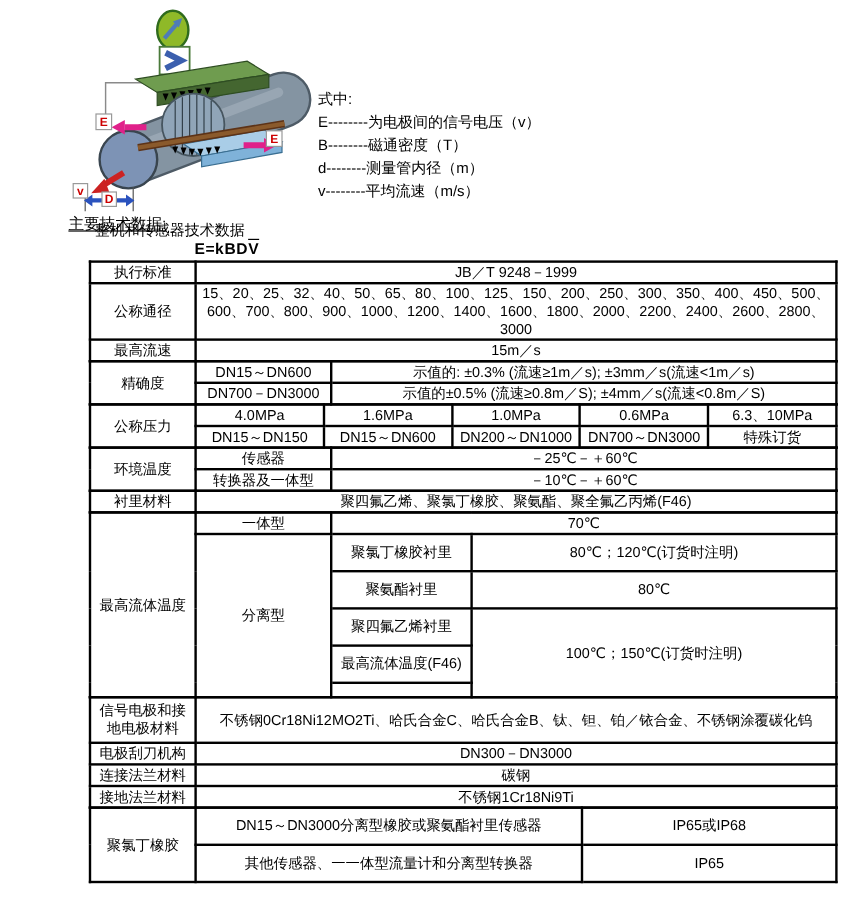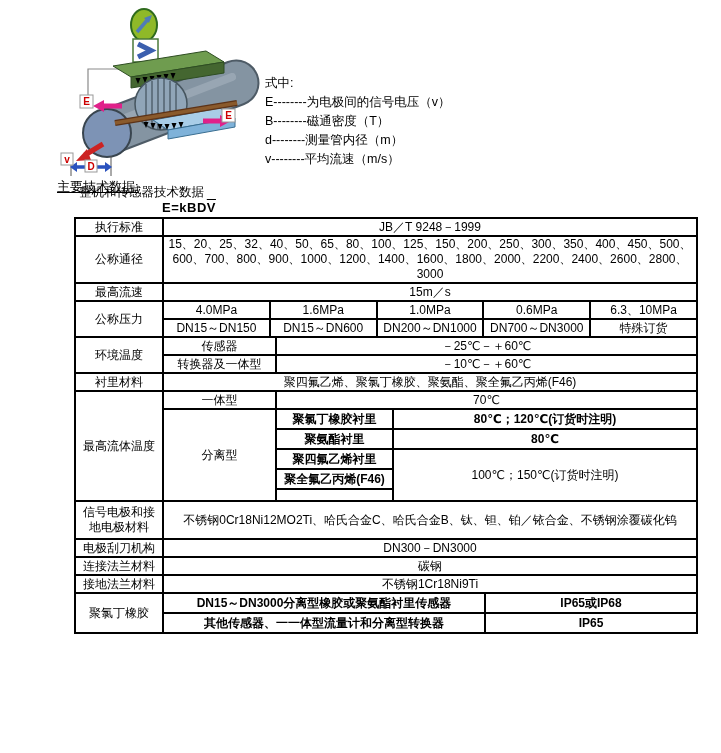--- a/index.html
+++ b/index.html
@@ -30,21 +30,21 @@
     width:624px; table-layout:fixed; border-collapse:collapse;
     font-size:12px;
   }
   table.tbl + table.tbl { margin-top:-2px; }
   .tbl td {
     border:2px solid #000; text-align:center; vertical-align:middle;
     padding:0 2px; height:18px; line-height:1.25; overflow:hidden;
   }
   .tbl td.h38 { height:38px; }
   .tbl td.h12 { height:12px; }
-  .tbl td.h20 { height:20px;font-weight:bold; }
+  .tbl td.h20 { height:31px; }
 </style>
 </head>
 <body>
 
 <div class="diagram">
   <svg width="210" height="176" viewBox="0 0 210 176">
 
     <g stroke="#8a8a8a" stroke-width="1.2" fill="none">
       <polyline points="82,62 82,65 30,65 30,94"></polyline>
       <polyline points="93,62 93,65 170,65 170,106"></polyline>
@@ -178,20 +178,38 @@
       <td class="h38">公称通径</td>
       <td class="h38">15、20、25、32、40、50、65、80、100、125、150、200、250、300、350、400、450、500、600、700、800、900、1000、1200、1400、1600、1800、2000、2200、2400、2600、2800、3000</td>
     </tr>
     <tr>
       <td>最高流速</td>
       <td>15m／s</td>
     </tr>
   </tbody>
     </table>
 
+  <table class="tbl">
+    <colgroup>
+        <col style="width:88px">
+        <col style="width:113px">
+        <col>
+      </colgroup>
+    <tbody>
+        <tr>
+      <td rowspan="2">精确度</td>
+      <td>DN15～DN600</td>
+      <td>示值的: ±0.3% (流速≥1m／s); ±3mm／s(流速&lt;1m／s)</td>
+    </tr>
+    <tr>
+      <td>DN700－DN3000</td>
+      <td>示值的±0.5% (流速≥0.8m／S); ±4mm／s(流速&lt;0.8m／S)</td>
+    </tr>
+  </tbody>
+    </table>
 
 
   <table class="tbl">
     <colgroup>
         <col style="width:88px">
         <col>
         <col>
         <col>
         <col>
         <col>
@@ -267,21 +285,21 @@
     </tr>
     <tr>
       <td class="h20">聚氨酯衬里</td>
       <td class="h20">80℃</td>
     </tr>
     <tr>
       <td class="h20">聚四氟乙烯衬里</td>
       <td rowspan="3">100℃；150℃(订货时注明)</td>
     </tr>
     <tr>
-      <td class="h20">聚全氟乙丙烯(F46)</td>
+      <td class="h20">最高流体温度(F46)</td>
     </tr>
     <tr>
       <td class="h12"></td>
     </tr>
   </tbody>
     </table>
 
   <table class="tbl">
     <colgroup>
         <col style="width:88px">

